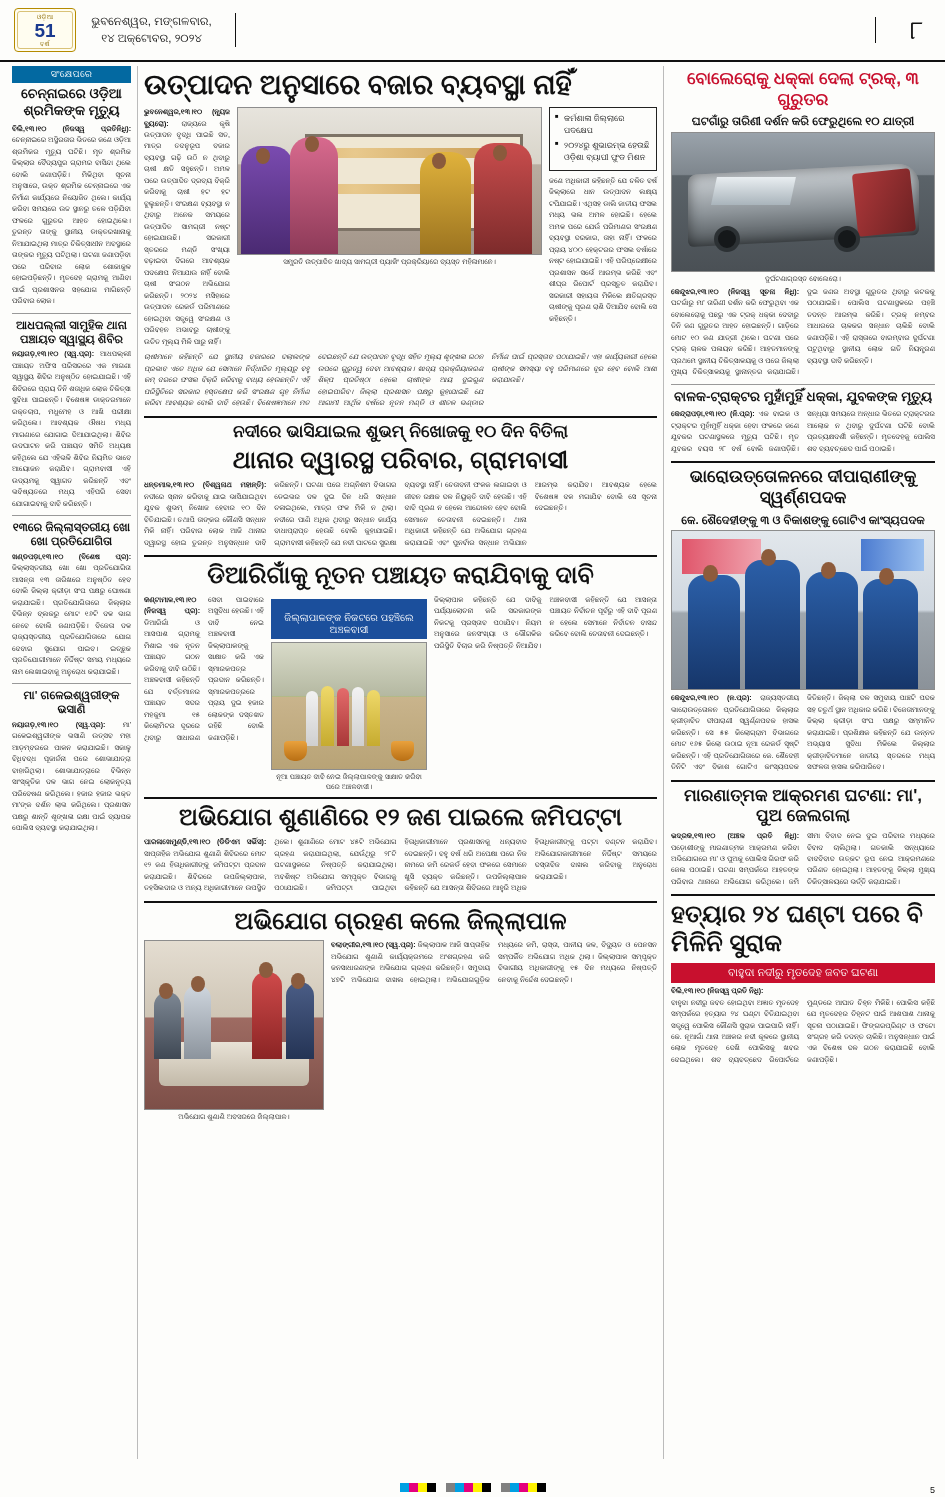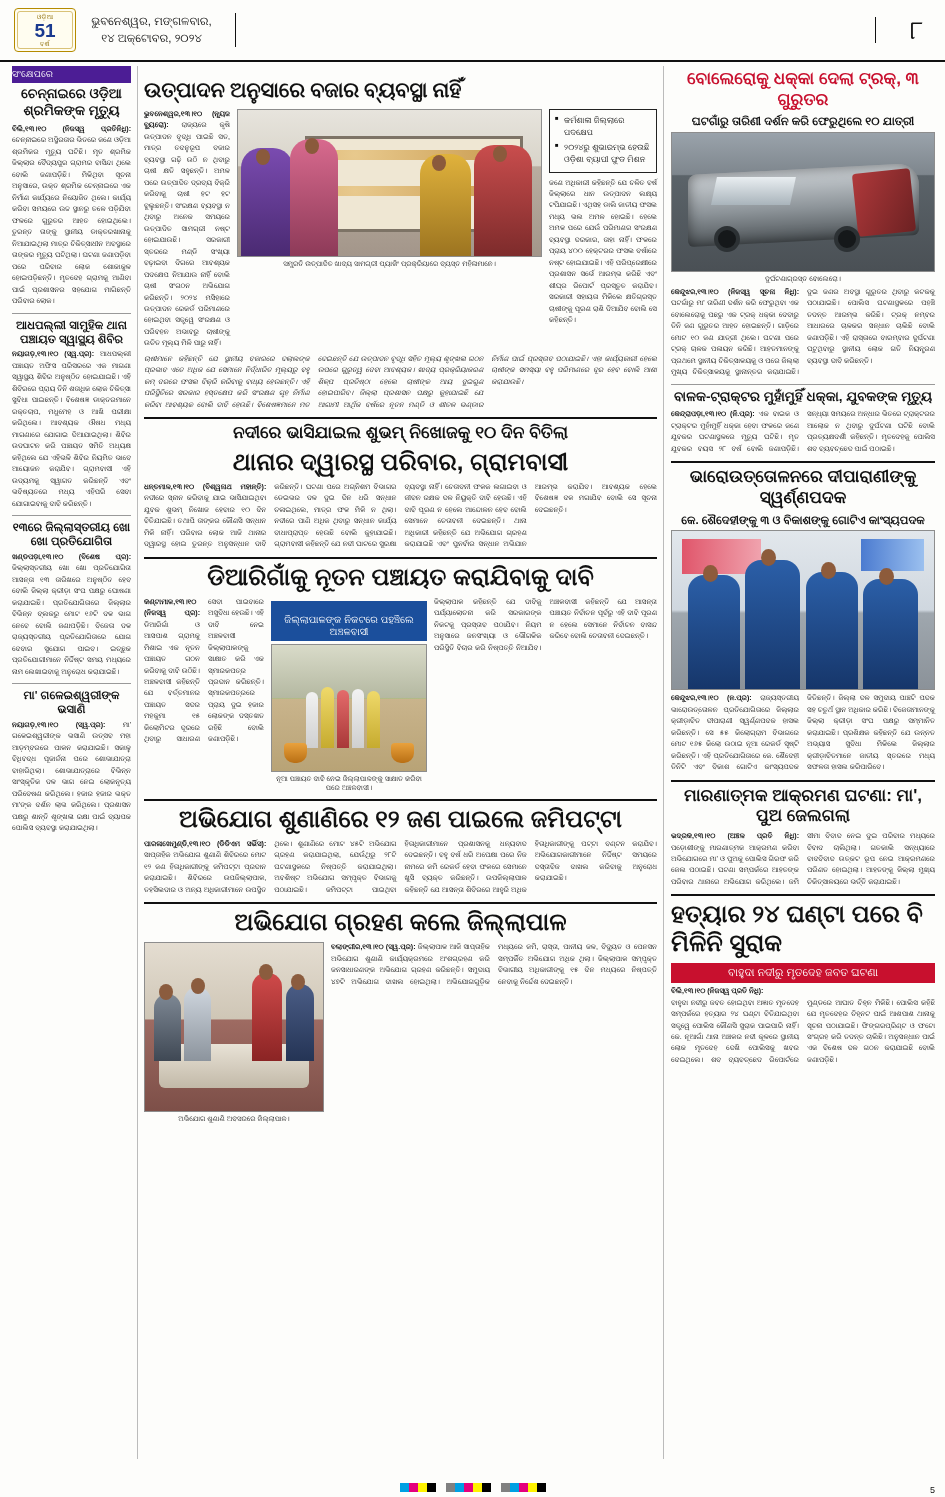--- a/index.html
+++ b/index.html
@@ -71,34 +71,34 @@
   }
   .col {
     position: relative;
   }
   .col-left { width: 126px; flex: 0 0 126px; border-right: 1px solid #bbb; padding-right: 6px; }
   .col-main { flex: 1 1 auto; padding: 0 6px; }
   .col-right { width: 272px; flex: 0 0 272px; border-left: 1px solid #bbb; padding-left: 7px; }
 
   
   .kicker {
-    background: #4c1d95;
+    background: #0369a1;
     color: #fff;
     font-size: 9.5px;
+    text-align: center;
     padding: 2px 0 3px;
     letter-spacing: .3px;
     margin-bottom: 0;
   }
   h1.head-xl {
-    font-size: 21px;
+    font-size: 28px;
     line-height: 1.18;
-    margin: 12px 0 6px;
+    margin: 2px 0 6px;
     font-weight: bold;
     letter-spacing: -0.2px;
-    font-family: Liberation Serif, serif;
   }
   h2.head-lg {
     font-size: 24px;
     line-height: 1.2;
     margin: 4px 0 5px;
     font-weight: bold;
     text-align: center;
   }
   h2.head-md {
     font-size: 17px;

